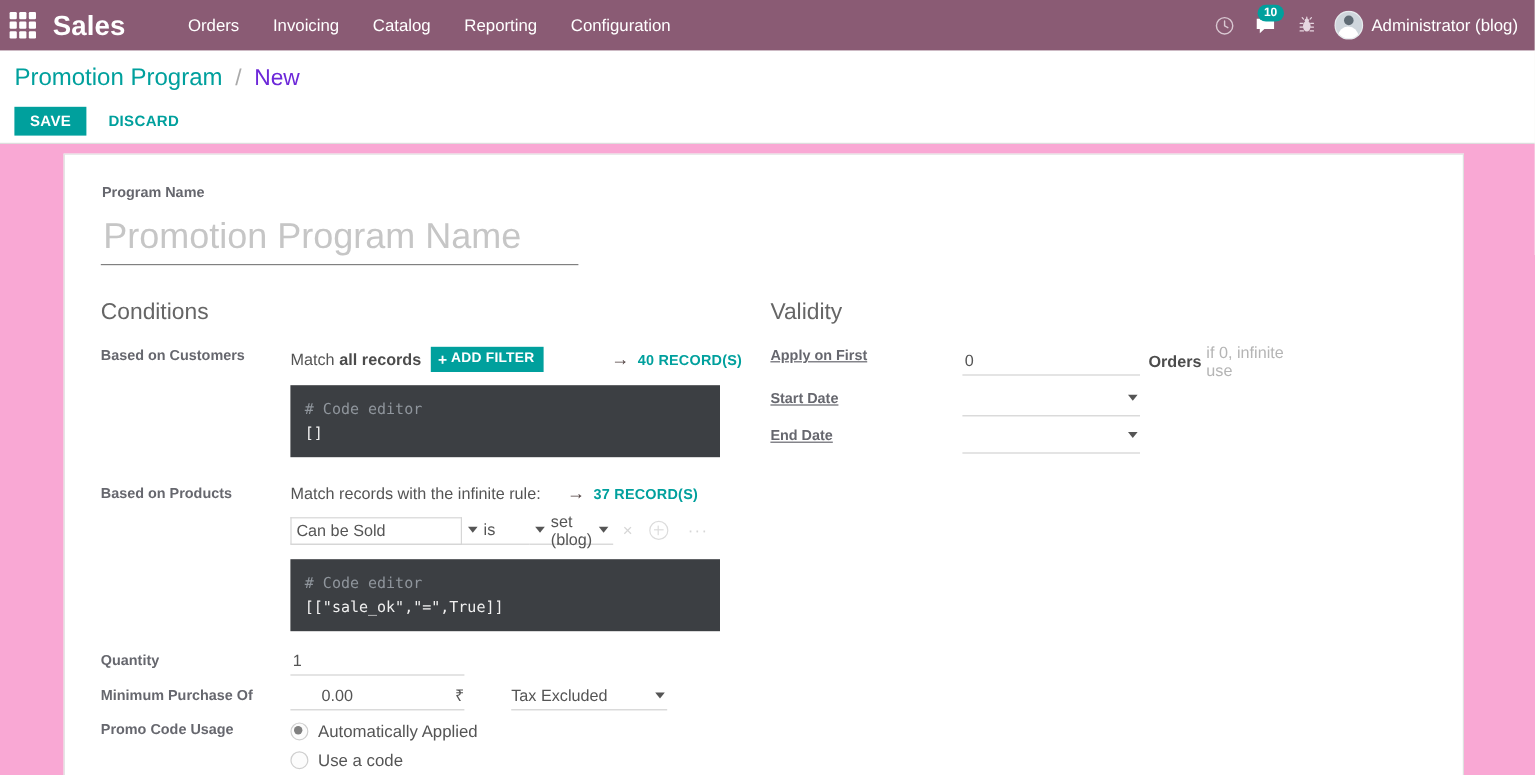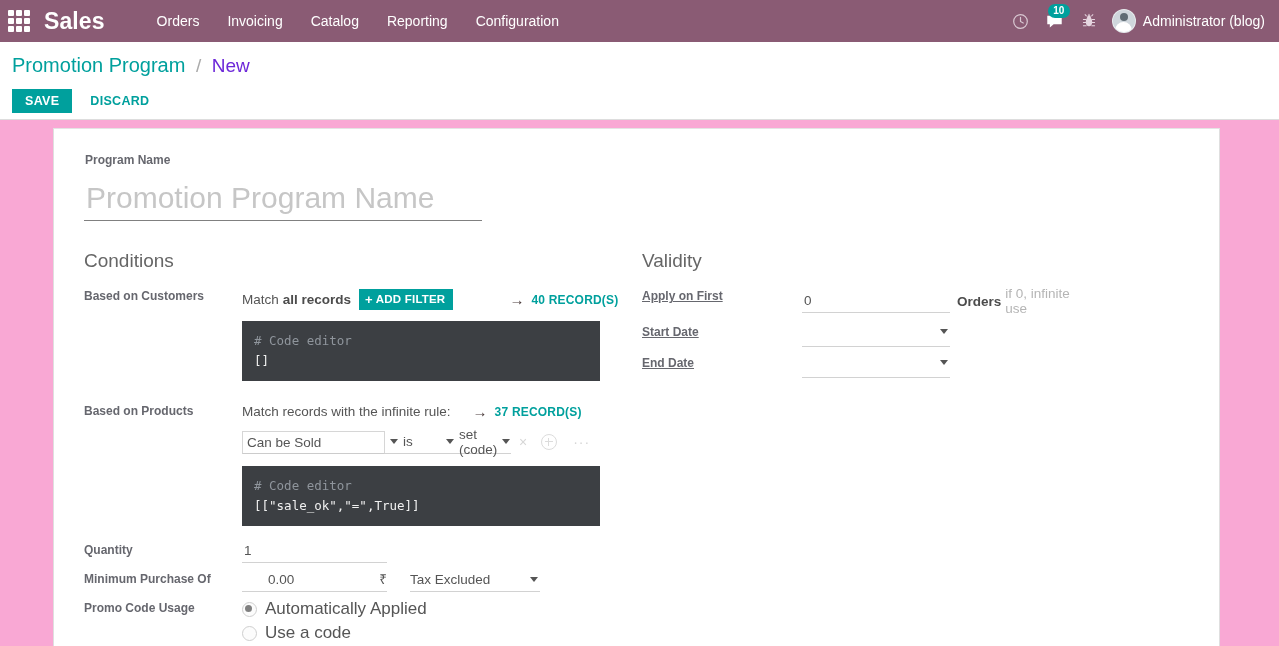--- a/index.html
+++ b/index.html
@@ -444,21 +444,21 @@
   .tax-sel {
     display: inline-flex;
     align-items: center;
     justify-content: space-between;
     border-bottom: 1px solid #d2d2d2;
     width: 130px;
     height: 23px;
     box-sizing: border-box;
     font-size: 13.5px;
     color: #555555;
-    margin-left: 20px;
+    margin-left: 36px;
     cursor: pointer;
     padding-bottom: 1px;
   }
   .tax-sel .caret { margin-right: 2px; }
 
   .radio-row {
     display: flex;
     align-items: center;
     height: 22px;
     margin-bottom: 2px;
@@ -474,21 +474,21 @@
     flex: none;
   }
   .radio.checked:after {
     content: "";
     position: absolute;
     width: 7px; height: 7px;
     border-radius: 50%;
     background: #808080;
     left: 2px; top: 2px;
   }
-  .radio-label { font-size: 17px; color: #555555; }
+  .radio-label { font-size: 14px; color: #555555; }
 
   
   .val-inp {
     border: none;
     border-bottom: 1px solid #d2d2d2;
     outline: none;
     font-size: 13.5px;
     font-family: inherit;
     color: #555555;
     background: transparent;
@@ -650,21 +650,21 @@
               </div>
 
               <div class="rule-row">
                 <div class="rule-field">Can be Sold</div>
                 <div class="rule-sel sel-op">
                   <span class="caret"></span>
                   <span class="lab" style="margin-left:0">is</span>
                 </div>
                 <div class="rule-sel sel-val">
                   <span class="caret"></span>
-                  <span>set (code)</span>
+                  <span>set (blog)</span>
                   <span class="caret"></span>
                 </div>
                 <div class="rule-icons">
                   <span class="ic-x">×</span>
                   <span class="ic-plus"></span>
                   <span class="ic-dots">···</span>
                 </div>
               </div>
 
               <div class="code-editor">

